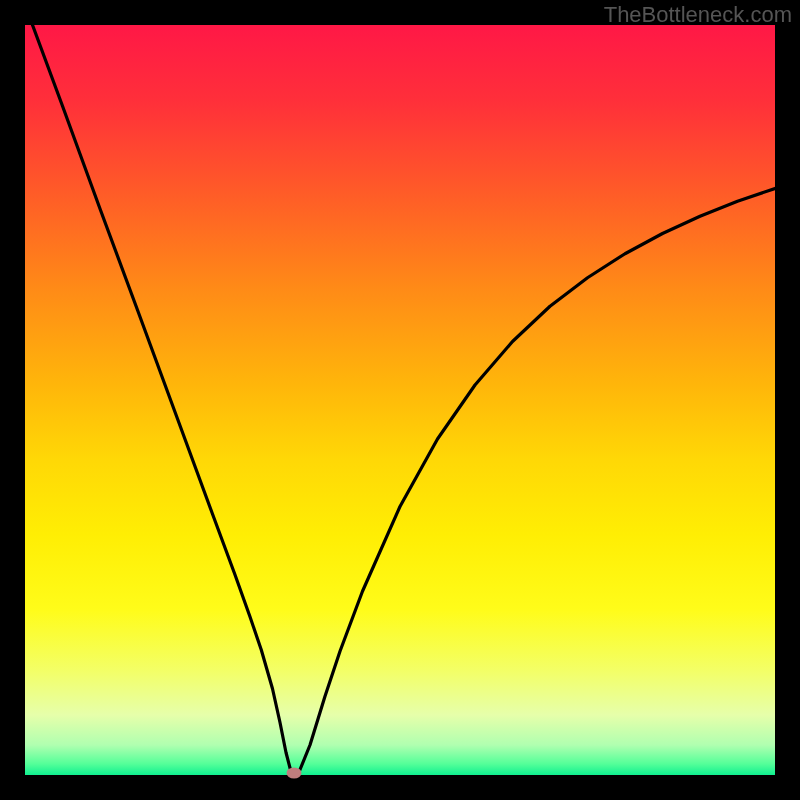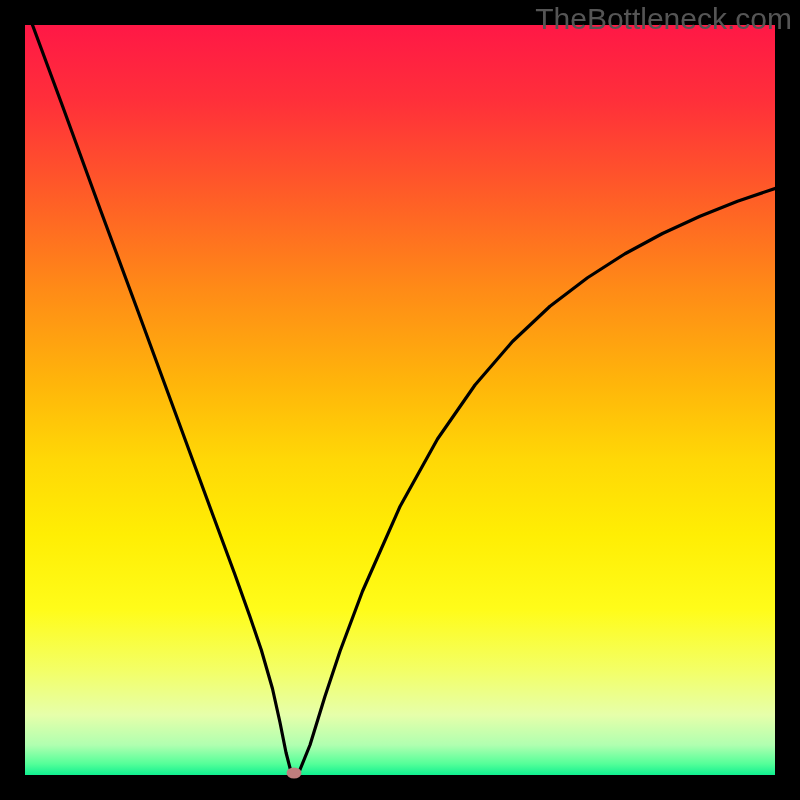--- a/index.html
+++ b/index.html
@@ -16,21 +16,21 @@
     left: 25px;
     top: 25px;
     width: 750px;
     height: 750px;
   }
   .watermark {
     position: absolute;
     top: 2px;
     right: 8px;
     color: #555555;
-    font-size: 30px;
+    font-size: 22px;
     font-weight: 400;
     font-family: Arial, sans-serif;
     z-index: 5;
     text-align: center;
   }
   .curve-layer {
     position: absolute;
     left: 25px;
     top: 25px;
     width: 750px;

